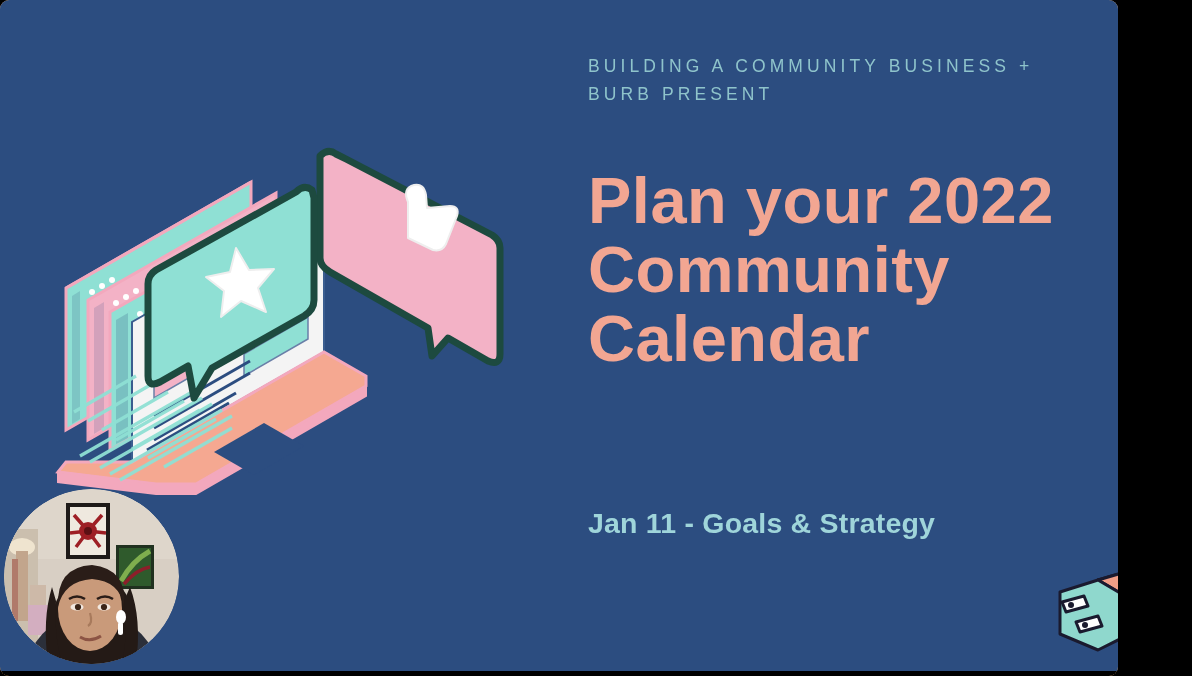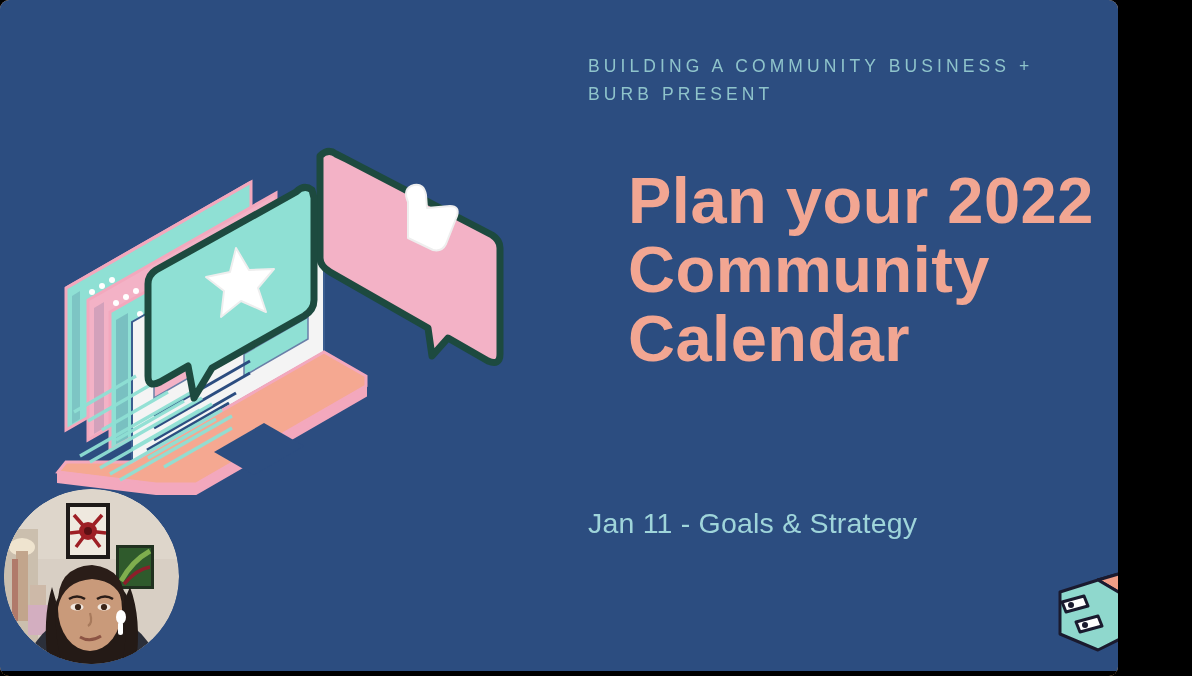--- a/index.html
+++ b/index.html
@@ -63,34 +63,33 @@
     position: absolute;
     left: 588px;
     top: 166px;
     width: 560px;
     color: #f2a692;
     font-size: 65px;
     line-height: 69px;
     font-weight: 700;
     letter-spacing: 0.5px;
     white-space: pre-line;
-    margin-left: 40px;
   }
 
   .dates {
     position: absolute;
     left: 588px;
     top: 503px;
     width: 560px;
   }
   .date-line {
     color: #9fd5da;
     font-size: 28.5px;
     line-height: 40px;
-    font-weight: 400;
+    font-weight: 700;
     letter-spacing: 0.2px;
     white-space: nowrap;
   }
 
   
   .illus-laptop {
     position: absolute;
     left: 36px;
     top: 140px;
     width: 500px;

